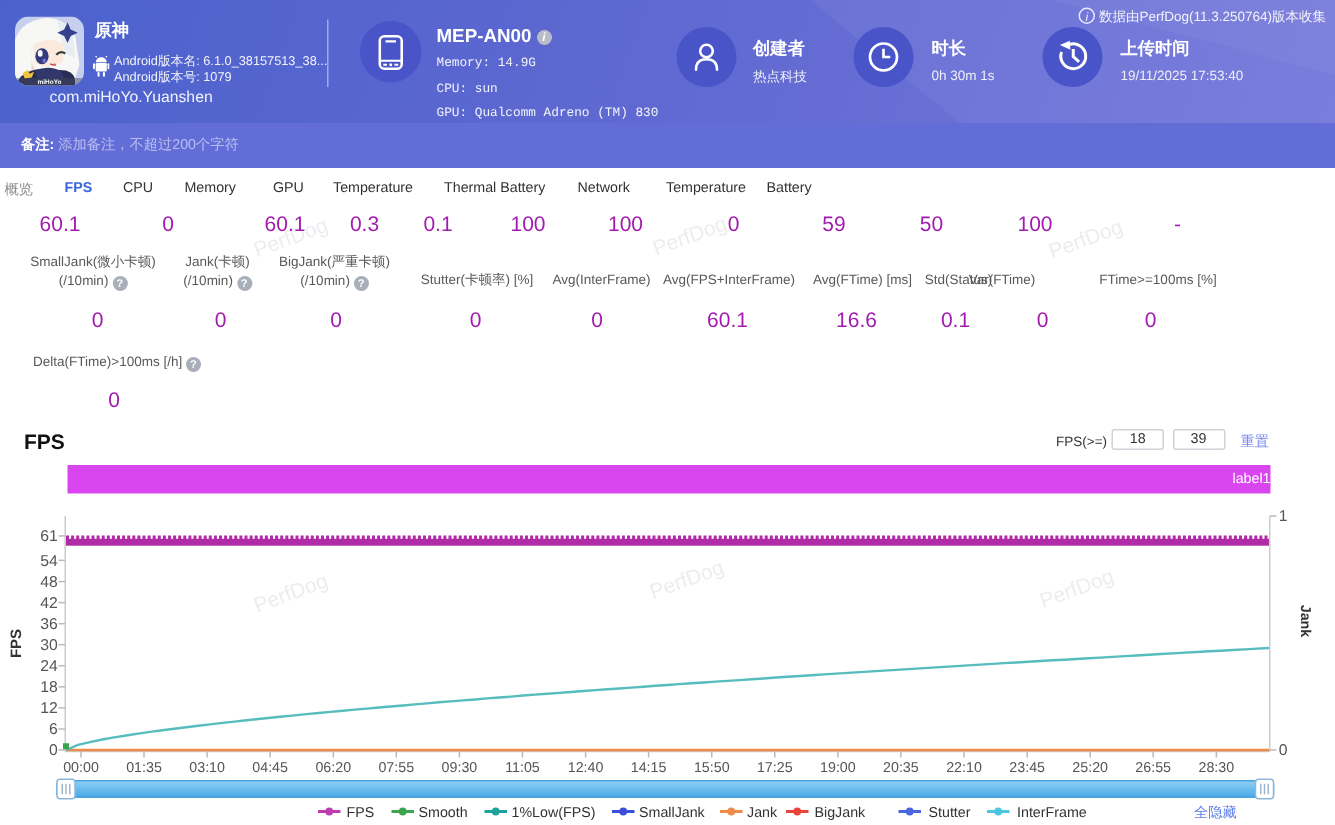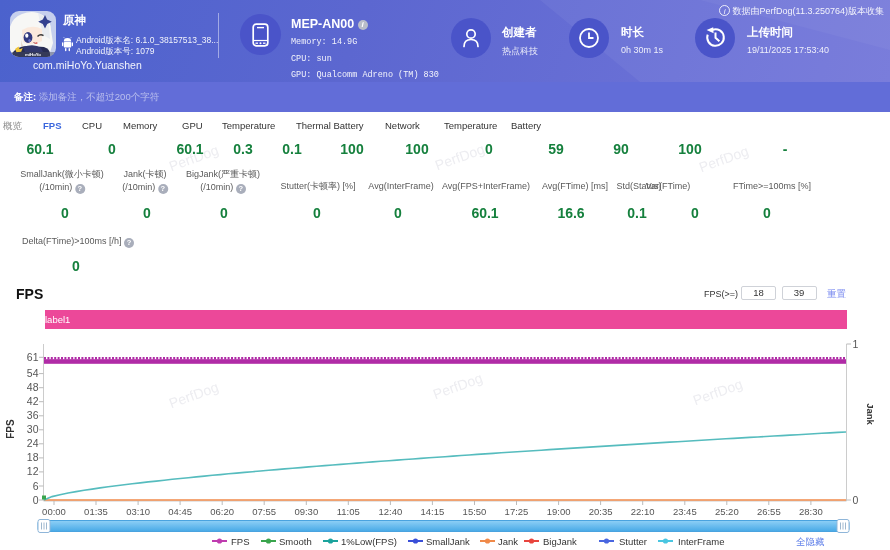--- a/index.html
+++ b/index.html
@@ -18,38 +18,38 @@
 .htitle { position:absolute; color:#fff; font-weight:bold; font-size:11.5px; top:25px; }
 .hsub { position:absolute; color:rgba(255,255,255,0.88); font-size:9px; top:45px; }
 .devline { position:absolute; left:291px; color:rgba(255,255,255,0.92); font-size:8.5px;font-family:Liberation Mono, monospace; }
 #topinfo { position:absolute; right:6px; top:5px; color:rgba(255,255,255,0.9); font-size:9px;margin-left:44px; }
 .divline { position:absolute; left:218px; top:13px; width:1px; height:45px;
   background:rgba(255,255,255,0.45); }
 
 #tabs { position:absolute; left:0; top:112px; width:890px; height:28px; background:#fff;text-align:right; }
 #tabs span { position:absolute; top:8px; font-size:9.5px; color:#333; }
 
-.val { position:absolute; transform:translateX(-50%); font-size:14px; font-weight:bold;
-  color:#15803d; white-space:nowrap; }
+.val { position:absolute; transform:translateX(-50%); font-size:14px; font-weight:normal;
+  color:#a21caf; white-space:nowrap; }
 .lbl { position:absolute; transform:translateX(-50%); font-size:9px; color:#595959;
   white-space:nowrap; text-align:center; line-height:13px; }
 .qi { display:inline-block; width:10px; height:10px; border-radius:50%; background:#a9aebb;
   color:#fff; font-size:7.5px; line-height:10px; text-align:center; vertical-align:-1px;
   font-weight:bold;}
 .wm { position:absolute; color:#ededf1; font-size:14px; transform:rotate(-20deg);
   white-space:nowrap; }
 
 #fpstitle { position:absolute; left:16px; top:286px; font-size:14px; font-weight:bold; color:#111; }
 #fpsctrl { position:absolute; left:704px; top:284px; font-size:9px; color:#333; }
 #fpsctrl .box { position:absolute; width:35px; height:14px; border:1px solid #cfd2d8;
   border-radius:2px; text-align:center; line-height:12.5px; font-size:9.5px; color:#333;
   background:#fff; top:2px;}
 #fpsctrl .rst { position:absolute; left:123px; top:4px; color:#7b8bf0; font-size:9.5px; width:40px;}
-#banner { position:absolute; left:45px; top:310px; width:802px; height:19px; background:#ec4899;
-  color:#fff; font-size:9.5px; text-align:left; line-height:19px; }
+#banner { position:absolute; left:45px; top:310px; width:802px; height:19px; background:#d946ef;
+  color:#fff; font-size:9.5px; text-align:right; line-height:19px; }
 </style>
 </head>
 <body>
 <div id="page">
   <div id="header">
     <svg class="abs" style="left:0;top:0" width="890" height="82" viewBox="0 0 890 82">
       <polygon points="540,0 890,0 890,82 640,82" fill="rgba(255,255,255,0.05)"></polygon>
       <polygon points="700,0 890,0 890,50" fill="rgba(255,255,255,0.04)"></polygon>
     </svg>
 
@@ -161,21 +161,21 @@
 
   <div class="val" style="left:40px; top:140.5px">60.1</div>
   <div class="val" style="left:112px; top:140.5px">0</div>
   <div class="val" style="left:190px; top:140.5px">60.1</div>
   <div class="val" style="left:243px; top:140.5px">0.3</div>
   <div class="val" style="left:292px; top:140.5px">0.1</div>
   <div class="val" style="left:352px; top:140.5px">100</div>
   <div class="val" style="left:417px; top:140.5px">100</div>
   <div class="val" style="left:489px; top:140.5px">0</div>
   <div class="val" style="left:556px; top:140.5px">59</div>
-  <div class="val" style="left:621px; top:140.5px">90</div>
+  <div class="val" style="left:621px; top:140.5px">50</div>
   <div class="val" style="left:690px; top:140.5px">100</div>
   <div class="val" style="left:785px; top:140.5px">-</div>
 
   <div class="lbl" style="left:62px;top:168px">SmallJank(微小卡顿)<br>(/10min) <span class="qi">?</span></div>
   <div class="lbl" style="left:145px;top:168px">Jank(卡顿)<br>(/10min) <span class="qi">?</span></div>
   <div class="lbl" style="left:223px;top:168px">BigJank(严重卡顿)<br>(/10min) <span class="qi">?</span></div>
   <div class="lbl" style="left:318px;top:180px">Stutter(卡顿率) [%]</div>
   <div class="lbl" style="left:401px;top:180px">Avg(InterFrame)</div>
   <div class="lbl" style="left:486px;top:180px">Avg(FPS+InterFrame)</div>
   <div class="lbl" style="left:575px;top:180px">Avg(FTime) [ms]</div>

